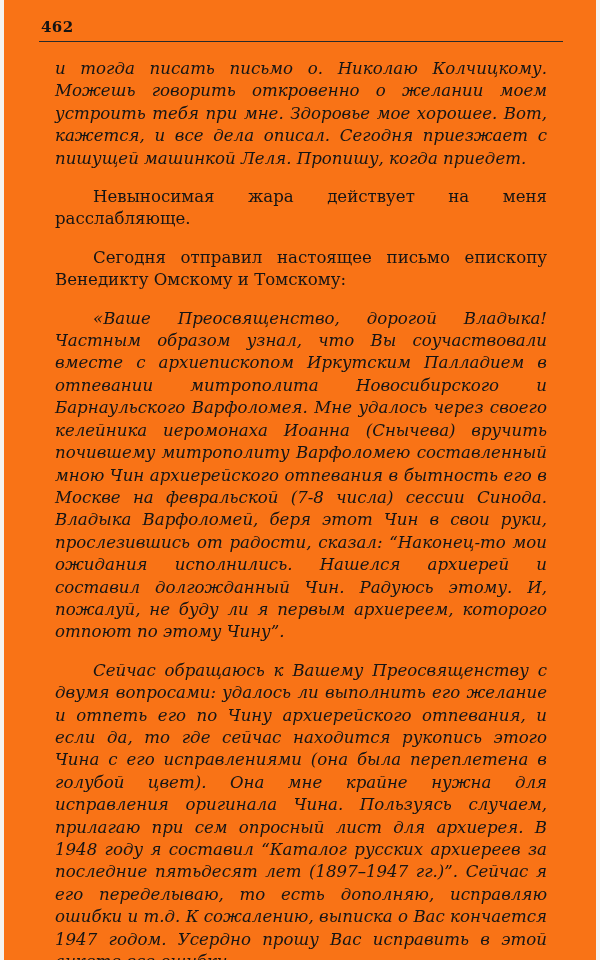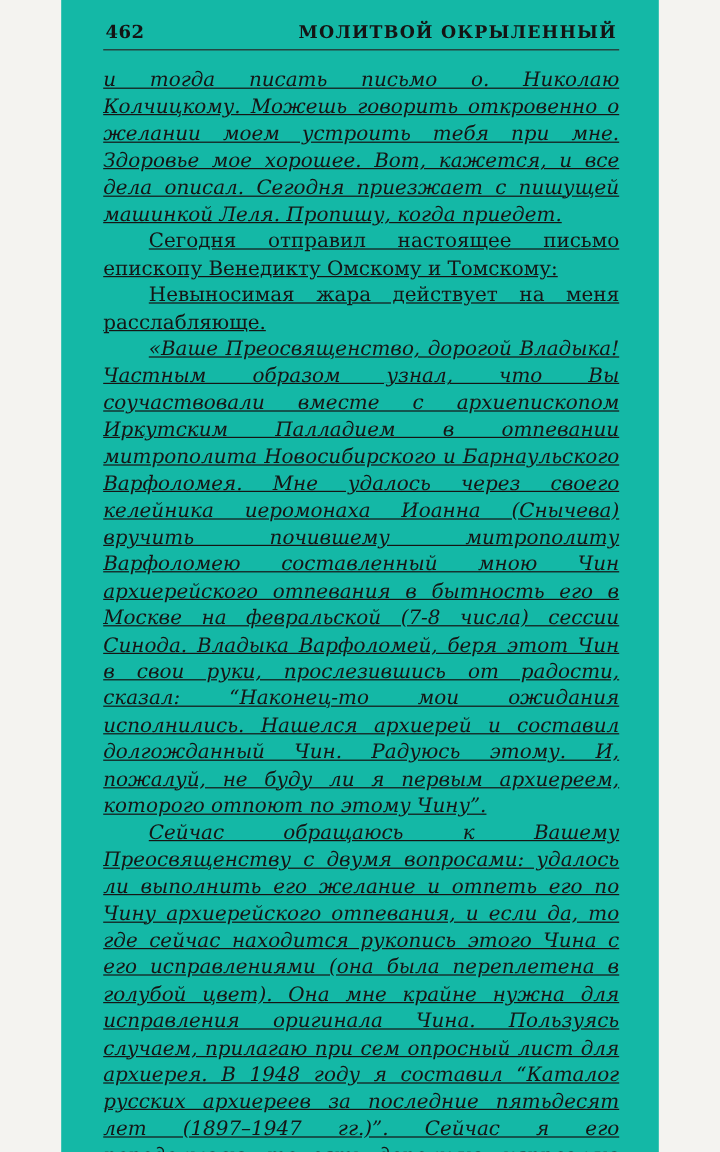--- a/index.html
+++ b/index.html
@@ -4,24 +4,24 @@
 <style>
   * { box-sizing: border-box; }
   html, body {
     margin: 0;
     padding: 0;
     background: #f4f3f0;
     font-family: "DejaVu Serif", "Liberation Serif", serif;
   }
   .page {
     position: relative;
-    width: 498px;
+    width: 592px;
     height: 960px;
     margin: 0 auto;
-    background: #14b8a6;
+    background: #f97316;
     padding: 16px 33px 20px 35px;
     overflow: hidden;
     color: #1b1b1b;
   }
   
   .running-head {
     display: flex;
     justify-content: space-between;
     align-items: baseline;
     font-weight: bold;
@@ -38,38 +38,36 @@
     margin-bottom: 14px;
   }
   
   .body-text {
     font-size: 16.6px;
     line-height: 22.4px;
     text-align: justify;
     color: #151515;
   }
   .body-text p.para {
-    margin: 0;
+    margin: 16px;
     padding: 0;
-    text-decoration: underline;
   }
   .body-text p.indent { text-indent: 38px; }
   .body-text p.spaced { margin-top: 9px; }
   .body-text p.italic { font-style: italic; }
   .body-text p.regular { font-style: normal; }
 </style>
 </head>
 <body>
 
 <div class="page">
   <header class="running-head">
     <span class="pagenum">462</span>
-    <span class="title">МОЛИТВОЙ ОКРЫЛЕННЫЙ</span>
   </header>
   <div class="rule"></div>
   <main class="body-text" id="body-text">
       <p class="para italic">и тогда писать письмо о. Николаю Колчицкому. Можешь говорить откровенно о желании моем устроить тебя при мне. Здоровье мое хорошее. Вот, кажется, и все дела описал. Сегодня приезжает с пишущей машинкой Леля. Пропишу, когда приедет.</p>
+      <p class="para regular indent">Невыносимая жара действует на меня расслабляюще.</p>
       <p class="para regular indent">Сегодня отправил настоящее письмо епископу Венедикту Омскому и Томскому:</p>
-      <p class="para regular indent">Невыносимая жара действует на меня расслабляюще.</p>
       <p class="para italic indent">«Ваше Преосвященство, дорогой Владыка! Частным образом узнал, что Вы соучаствовали вместе с архиепископом Иркутским Палладием в отпевании митрополита Новосибирского и Барнаульского Варфоломея. Мне удалось через своего келейника иеромонаха Иоанна (Снычева) вручить почившему митрополиту Варфоломею составленный мною Чин архиерейского отпевания в бытность его в Москве на февральской (7-8 числа) сессии Синода. Владыка Варфоломей, беря этот Чин в свои руки, прослезившись от радости, сказал: “Наконец-то мои ожидания исполнились. Нашелся архиерей и составил долгожданный Чин. Радуюсь этому. И, пожалуй, не буду ли я первым архиереем, которого отпоют по этому Чину”.</p>
       <p class="para italic indent">Сейчас обращаюсь к Вашему Преосвященству с двумя вопросами: удалось ли выполнить его желание и отпеть его по Чину архиерейского отпевания, и если да, то где сейчас находится рукопись этого Чина с его исправлениями (она была переплетена в голубой цвет). Она мне крайне нужна для исправления оригинала Чина. Пользуясь случаем, прилагаю при сем опросный лист для архиерея. В 1948 году я составил “Каталог русских архиереев за последние пятьдесят лет (1897–1947 гг.)”. Сейчас я его переделываю, то есть дополняю, исправляю ошибки и т.д. К сожалению, выписка о Вас кончается 1947 годом. Усердно прошу Вас исправить в этой анкете все ошибки</p>
     </main>
 </div>
 
 </body></html>

